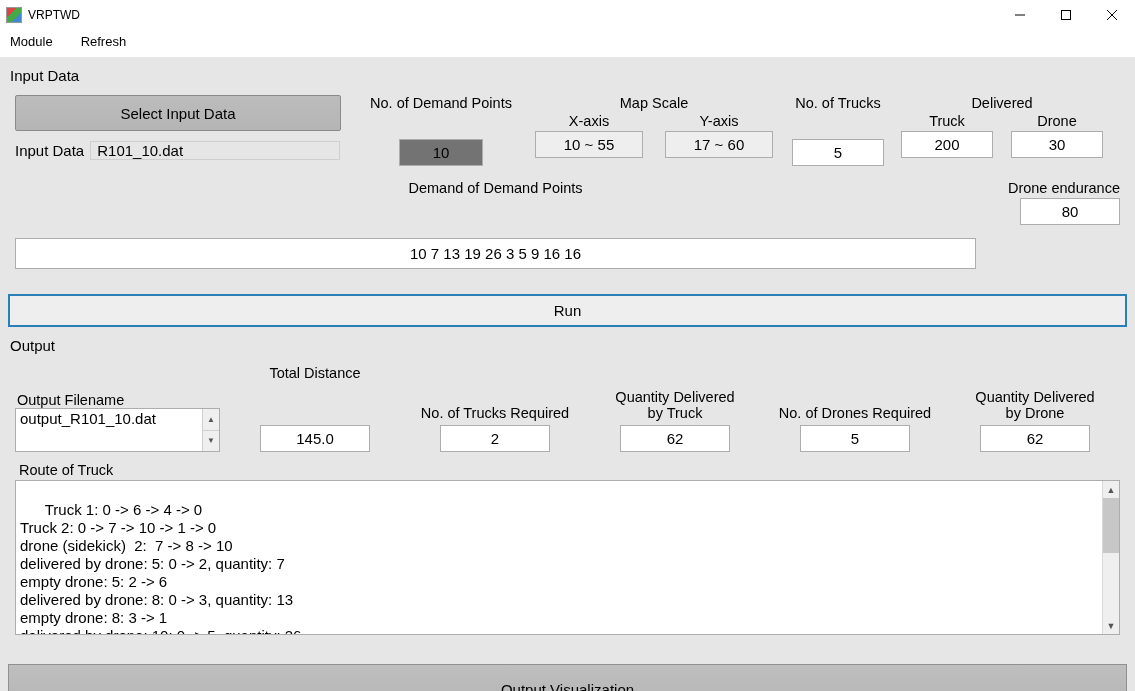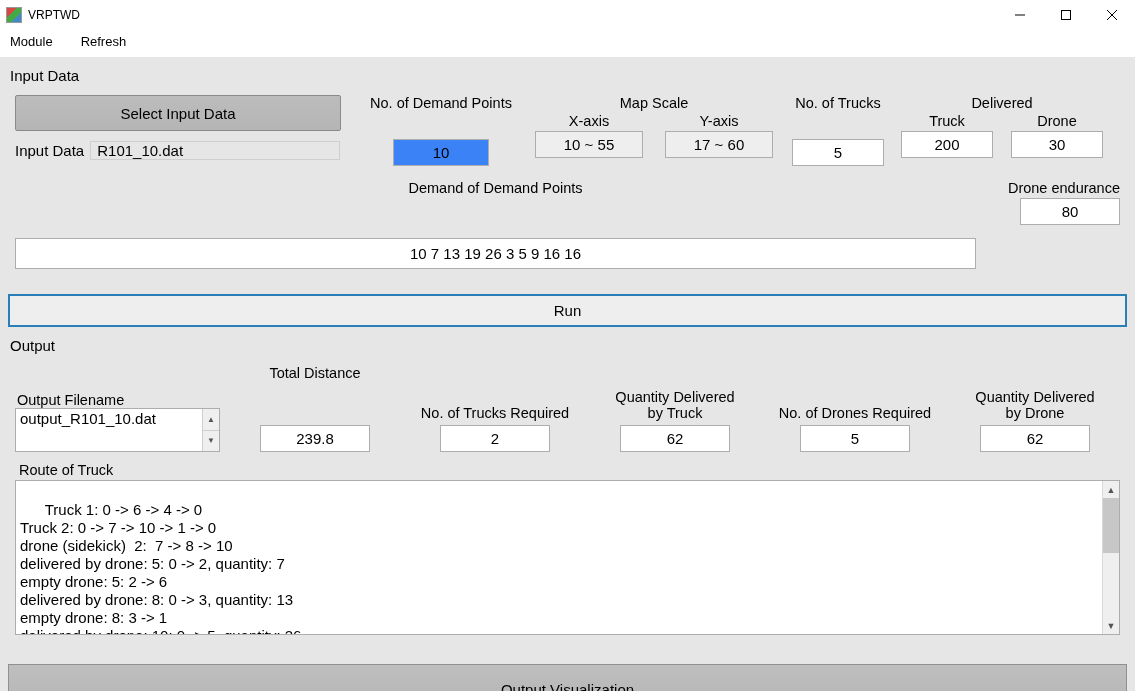--- a/index.html
+++ b/index.html
@@ -192,21 +192,21 @@
         <div class="btn-3d" style="width:326px;height:36px;display:flex;align-items:center;justify-content:center;">Select Input Data</div>
         <div class="row" style="margin-top:10px;align-items:center;">
           <span style="font-size:15px;margin-right:6px;">Input Data</span>
           <div class="field-ro" style="width:250px;">R101_10.dat</div>
         </div>
       </div>
 
       <div class="col" style="width:176px;">
         <div class="hdr" style="height:22px;">No. of Demand Points</div>
         <div style="height:22px;"></div>
-        <div class="field" style="width:96px;background:#3b82f6;">10</div>
+        <div class="field" style="width:84px;background:#737373;">10</div>
       </div>
 
       <div class="col" style="width:250px;">
         <div class="hdr">Map Scale</div>
         <div class="row" style="gap:18px;margin-top:2px;">
           <div class="col" style="width:112px;">
             <div class="hdr">X-axis</div>
             <div class="field" style="width:108px;background:#eeeeee;margin-top:2px;">10 ~ 55</div>
           </div>
           <div class="col" style="width:112px;">
@@ -262,21 +262,21 @@
           <div class="filename-text">output_R101_10.dat</div>
           <div class="spin">
             <div class="spin-btn">▲</div>
             <div class="spin-btn">▼</div>
           </div>
         </div>
       </div>
 
       <div class="col" style="flex:1;gap:40px;">
         <div class="hdr">Total Distance</div>
-        <div class="out-field" style="margin-top:4px;">239.8</div>
+        <div class="out-field" style="margin-top:4px;">145.0</div>
       </div>
       <div class="col" style="flex:1;">
         <div class="hdr">No. of Trucks Required</div>
         <div class="out-field" style="margin-top:4px;">2</div>
       </div>
       <div class="col" style="flex:1;">
         <div class="hdr" style="white-space:pre-line;text-align:center;">Quantity Delivered
 by Truck</div>
         <div class="out-field" style="margin-top:4px;">62</div>
       </div>

